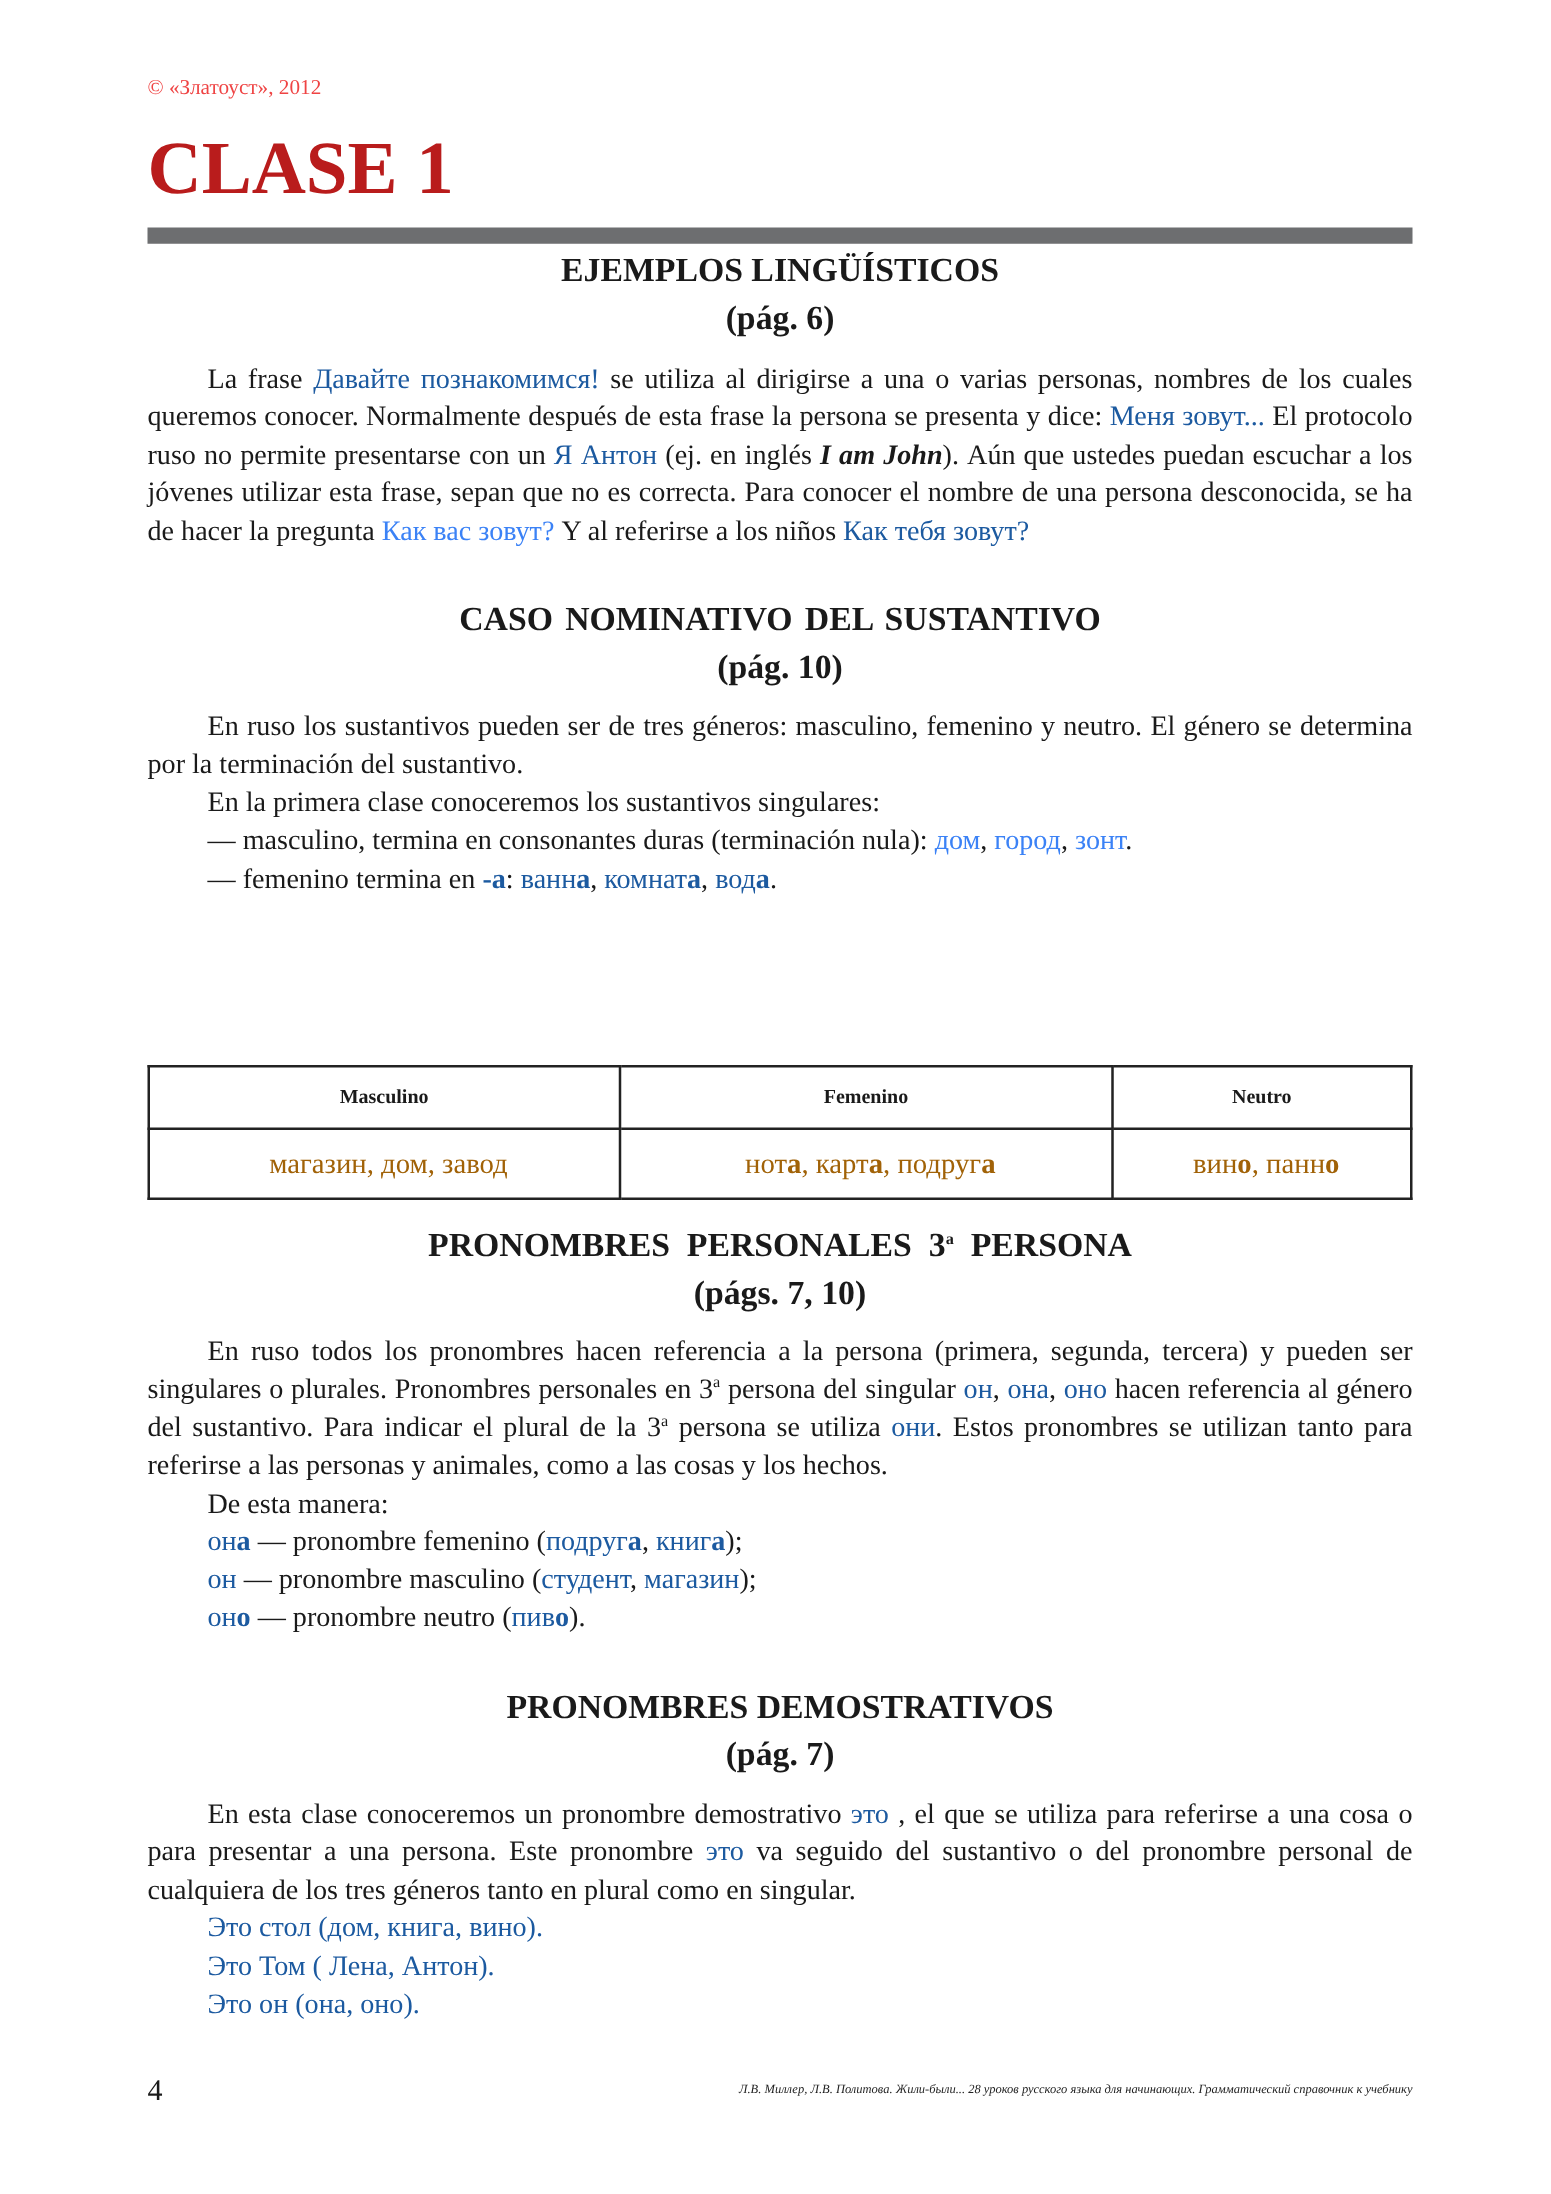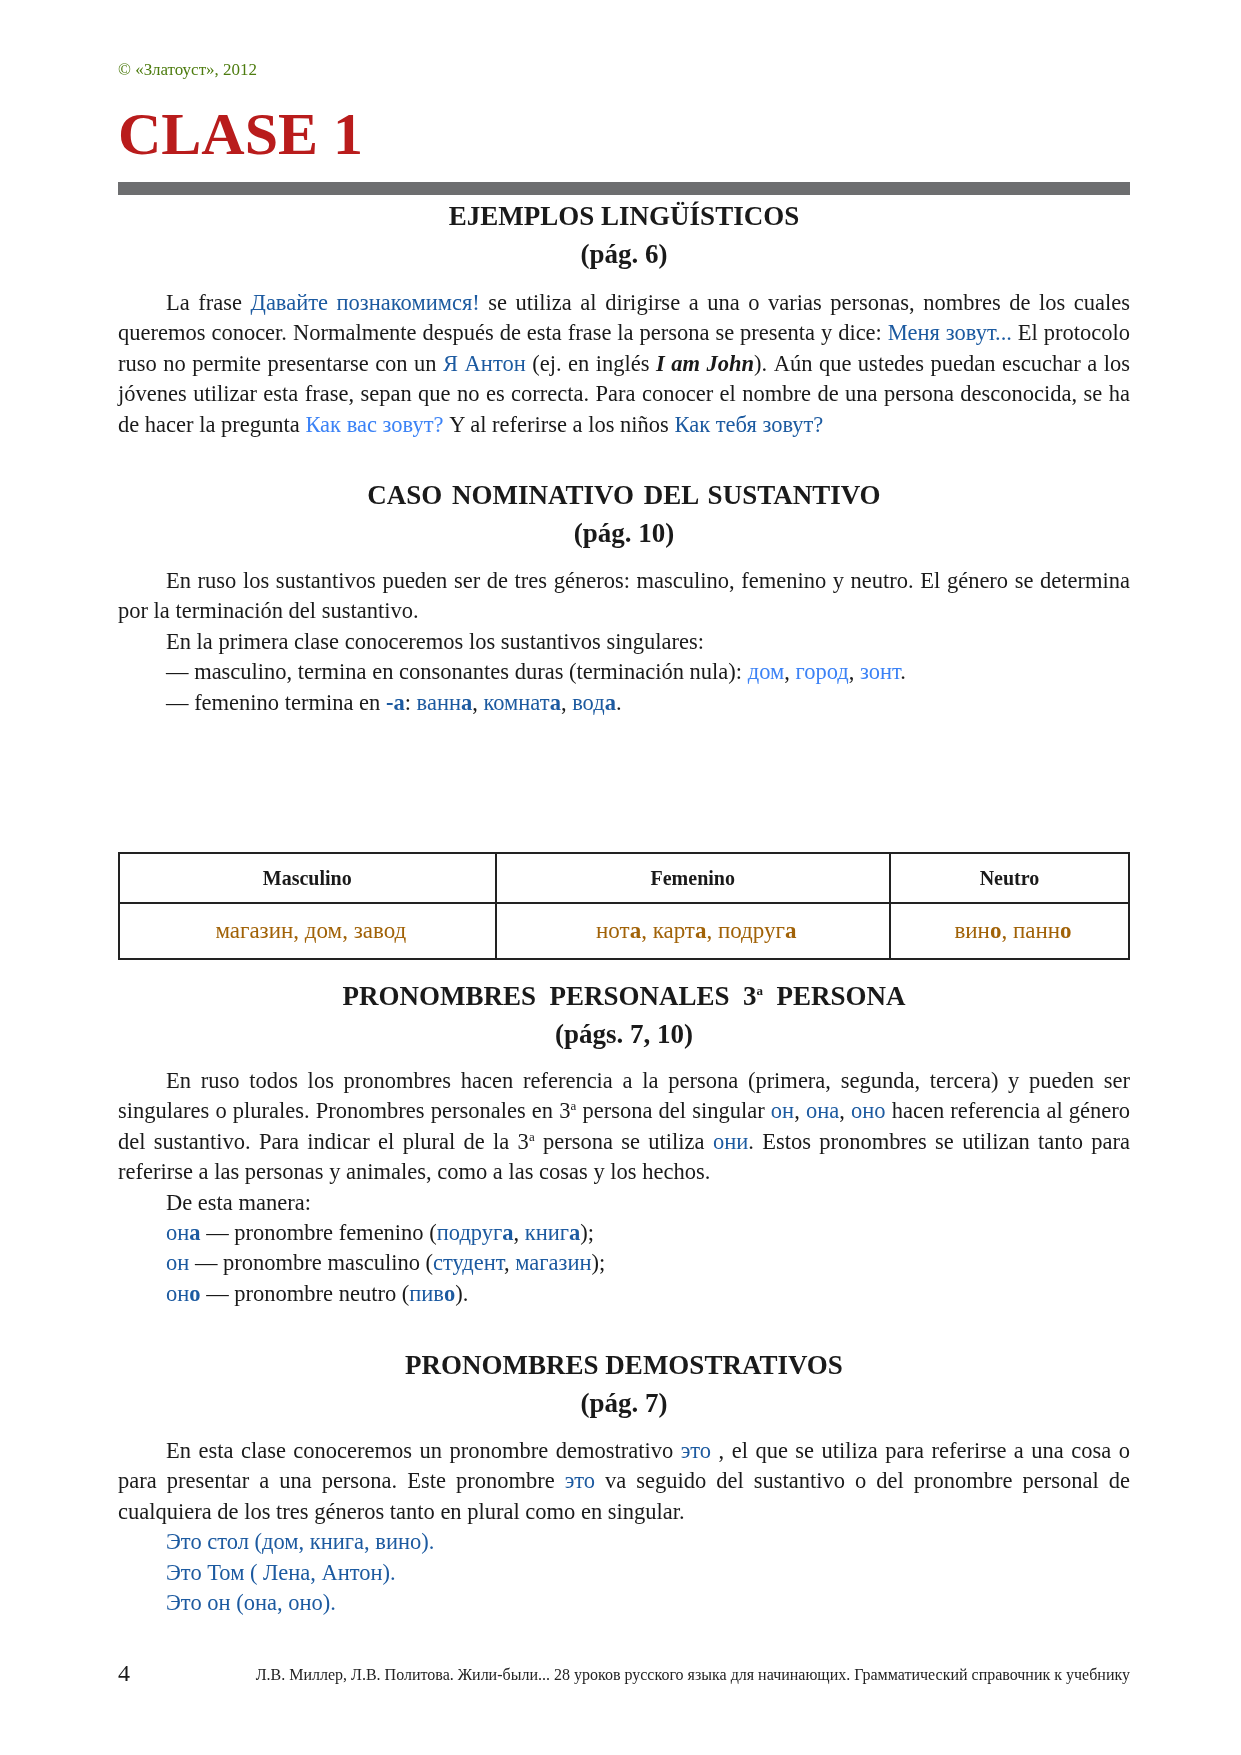--- a/index.html
+++ b/index.html
@@ -1,37 +1,37 @@
 <!DOCTYPE html>
 <html><head>
 <meta charset="utf-8">
 <style>
   html, body { margin:0; padding:0; background:#ffffff; }
   body { width:1241px; height:1755px; position:relative; overflow:hidden;
          font-family:"Liberation Serif", "DejaVu Serif", serif; color:#1a1a1a; }
   .page { position:absolute; left:118px; top:0; width:1012px; height:1755px; }
-  .copyright { position:absolute; left:0; top:60px; font-size:17px; color:#4d7c0f;text-align:right; }
+  .copyright { position:absolute; left:0; top:60px; font-size:17px; color:#ef4444;text-align:right; }
   .clase { position:absolute; left:0; top:100px; font-size:60px; font-weight:bold; color:#b91c1c; letter-spacing:0px; }
   .rule { position:absolute; left:0; top:182px; width:1012px; height:13px; background:#6d6e70; }
   .sec-head { position:absolute; left:0; width:1012px; text-align:center; font-weight:bold; font-size:27px; line-height:38px; color:#1a1a1a; }
   .para { position:absolute; left:0; width:1012px; font-size:22.5px; line-height:30.4px; text-align:justify; }
   .para p { margin:0; }
   .indent { text-indent:48px; }
   .line { padding-left:48px; }
   .ru { color:#1c5aa0; }
   .ru-i { color:#3b82f6; }
   .b { font-weight:bold; }
   .it { font-style:italic;font-weight:bold; }
   sup { font-size:13px; vertical-align:super; line-height:0; }
   table.nouns { position:absolute; left:0; top:852px; width:1012px; border-collapse:collapse; }
   table.nouns th, table.nouns td { border:2px solid #222; }
-  table.nouns th { height:46px; font-size:20px; font-weight:bold; text-align:center; }
+  table.nouns th { height:46px; font-size:16px; font-weight:bold; text-align:center; }
   table.nouns td { height:52px; font-size:23px; padding-left:8px; color:#a16207; text-align:center; }
   .footer-num { position:absolute; left:0; top:1660px; font-size:24px; }
-  .footer-text { position:absolute; right:0; top:1666px; font-size:16px; color:#222; }
+  .footer-text { position:absolute; right:0; top:1666px; font-size:10px; font-style:italic; color:#222; }
 </style>
 </head>
 <body>
 
 <div class="page">
 
   <div class="copyright">© «Златоуст», 2012</div>
   <div class="clase">CLASE 1</div>
   <div class="rule"></div>
 

